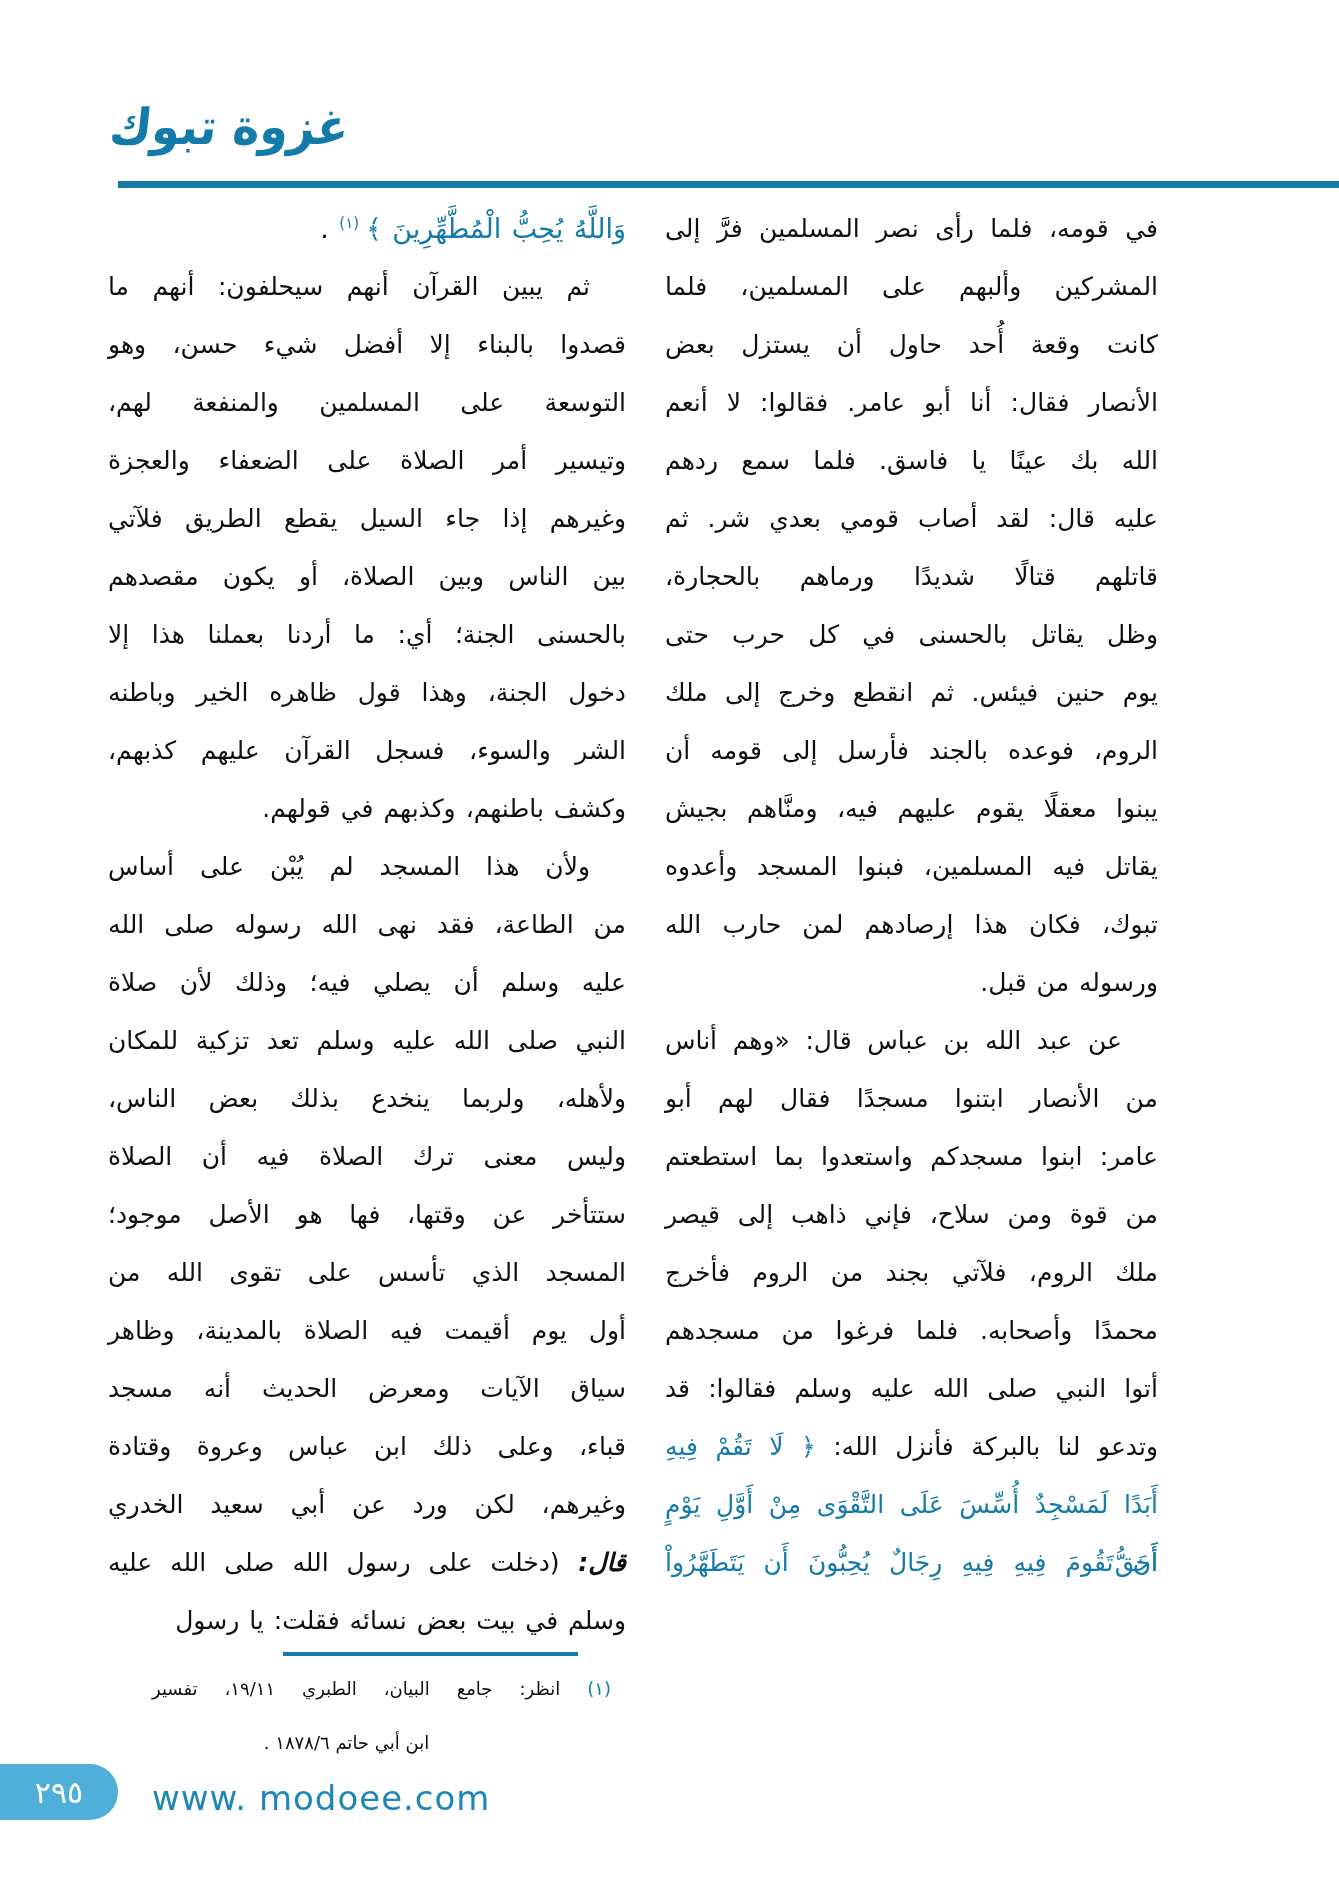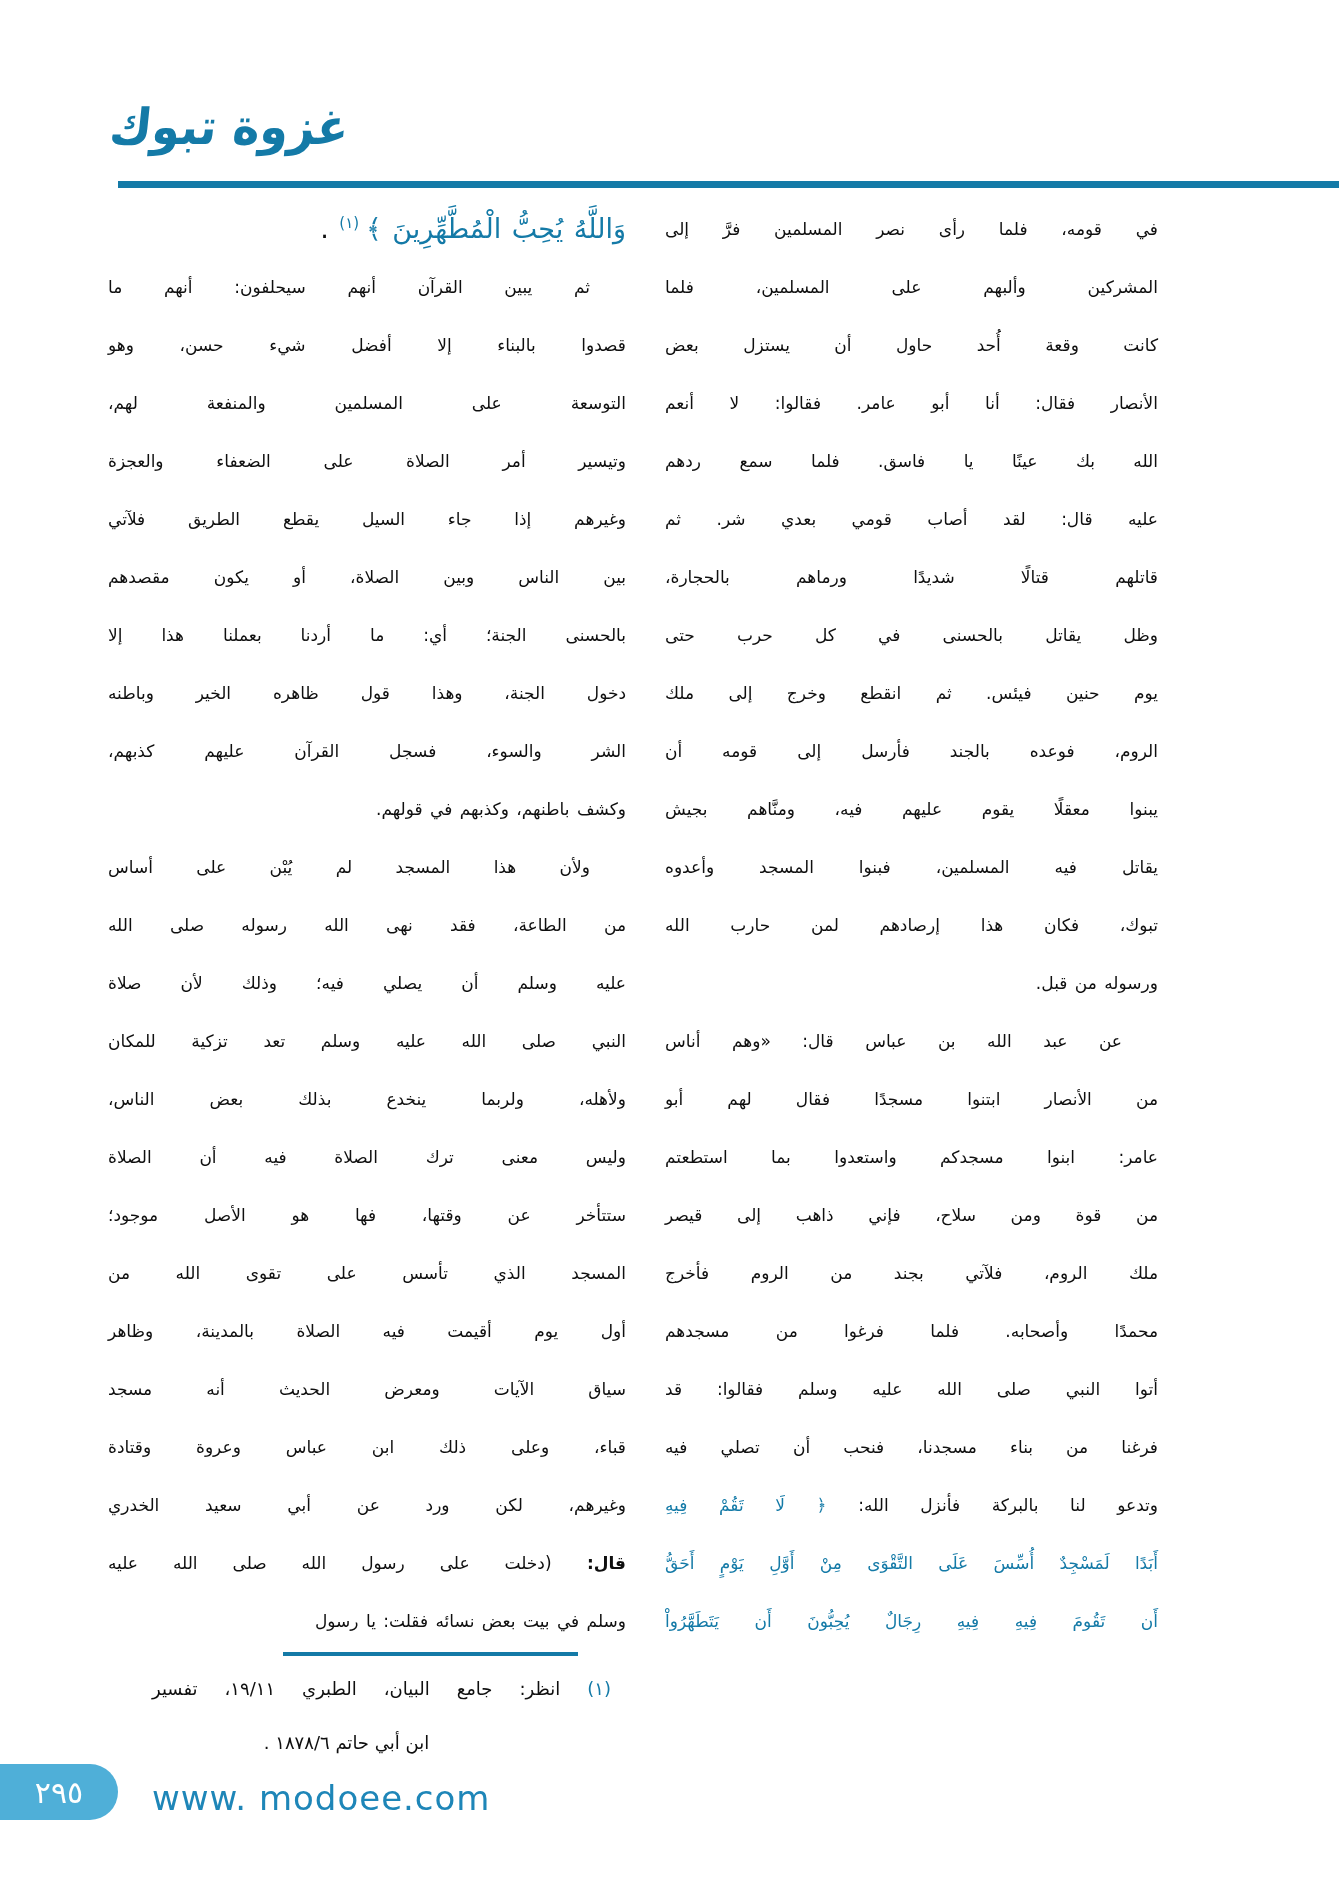--- a/index.html
+++ b/index.html
@@ -31,34 +31,34 @@
     background:var(--teal);
   }
   .col{
     position:absolute;top:200px;
     direction:rtl;
   }
   .col-right{left:665px;width:493px;}
   .col-left{left:108px;width:518px;}
   .line{
     height:58px;line-height:58px;
-    font-size:17px;
+    font-size:25px;
     text-align:justify;
     text-align-last:justify;
     word-spacing:2px;
   }
   .line.e{text-align-last:right;}
   .line.i{padding-right:36px;}
   .line.v{
     text-align-last:right;
     padding-left:88px;
     font-size:27px;
   }
   .k{color:var(--ink);}
-  .b{color:var(--ink);font-weight:bold;}
+  .b{color:var(--ink);font-weight:bold;font-style:italic;}
   .q{color:var(--teal);}
   .sup{
     color:var(--teal);
     font-size:15px;
     vertical-align:super;
     line-height:0;
   }
   .fsep{
     position:absolute;left:283px;top:1652px;
     width:295px;height:4px;
@@ -122,21 +122,20 @@
       <div class="line j"><span class="k">يقاتل فيه المسلمين، فبنوا المسجد وأعدوه</span></div>
       <div class="line j"><span class="k">تبوك، فكان هذا إرصادهم لمن حارب الله</span></div>
       <div class="line e"><span class="k">ورسوله من قبل.</span></div>
       <div class="line i"><span class="k">عن عبد الله بن عباس قال: «وهم أناس</span></div>
       <div class="line j"><span class="k">من الأنصار ابتنوا مسجدًا فقال لهم أبو</span></div>
       <div class="line j"><span class="k">عامر: ابنوا مسجدكم واستعدوا بما استطعتم</span></div>
       <div class="line j"><span class="k">من قوة ومن سلاح، فإني ذاهب إلى قيصر</span></div>
       <div class="line j"><span class="k">ملك الروم، فلآتي بجند من الروم فأخرج</span></div>
       <div class="line j"><span class="k">محمدًا وأصحابه. فلما فرغوا من مسجدهم</span></div>
       <div class="line j"><span class="k">أتوا النبي صلى الله عليه وسلم فقالوا: قد</span></div>
-      <div class="line j"><span class="k">فرغنا من بناء مسجدنا، فنحب أن تصلي فيه</span></div>
       <div class="line j"><span class="k">وتدعو لنا بالبركة فأنزل الله: </span><span class="q">﴿ لَا تَقُمْ فِيهِ</span></div>
       <div class="line j"><span class="q">أَبَدًا لَمَسْجِدٌ أُسِّسَ عَلَى التَّقْوَى مِنْ أَوَّلِ يَوْمٍ أَحَقُّ</span></div>
       <div class="line j"><span class="q">أَن تَقُومَ فِيهِ فِيهِ رِجَالٌ يُحِبُّونَ أَن يَتَطَهَّرُواْ</span></div>
     </div>
 
   <div class="col col-left">
       <div class="line v"><span class="q">وَاللَّهُ يُحِبُّ الْمُطَّهِّرِينَ ﴾</span><span class="sup"> (١)</span><span class="k"> .</span></div>
       <div class="line i"><span class="k">ثم يبين القرآن أنهم سيحلفون: أنهم ما</span></div>
       <div class="line j"><span class="k">قصدوا بالبناء إلا أفضل شيء حسن، وهو</span></div>
       <div class="line j"><span class="k">التوسعة على المسلمين والمنفعة لهم،</span></div>

